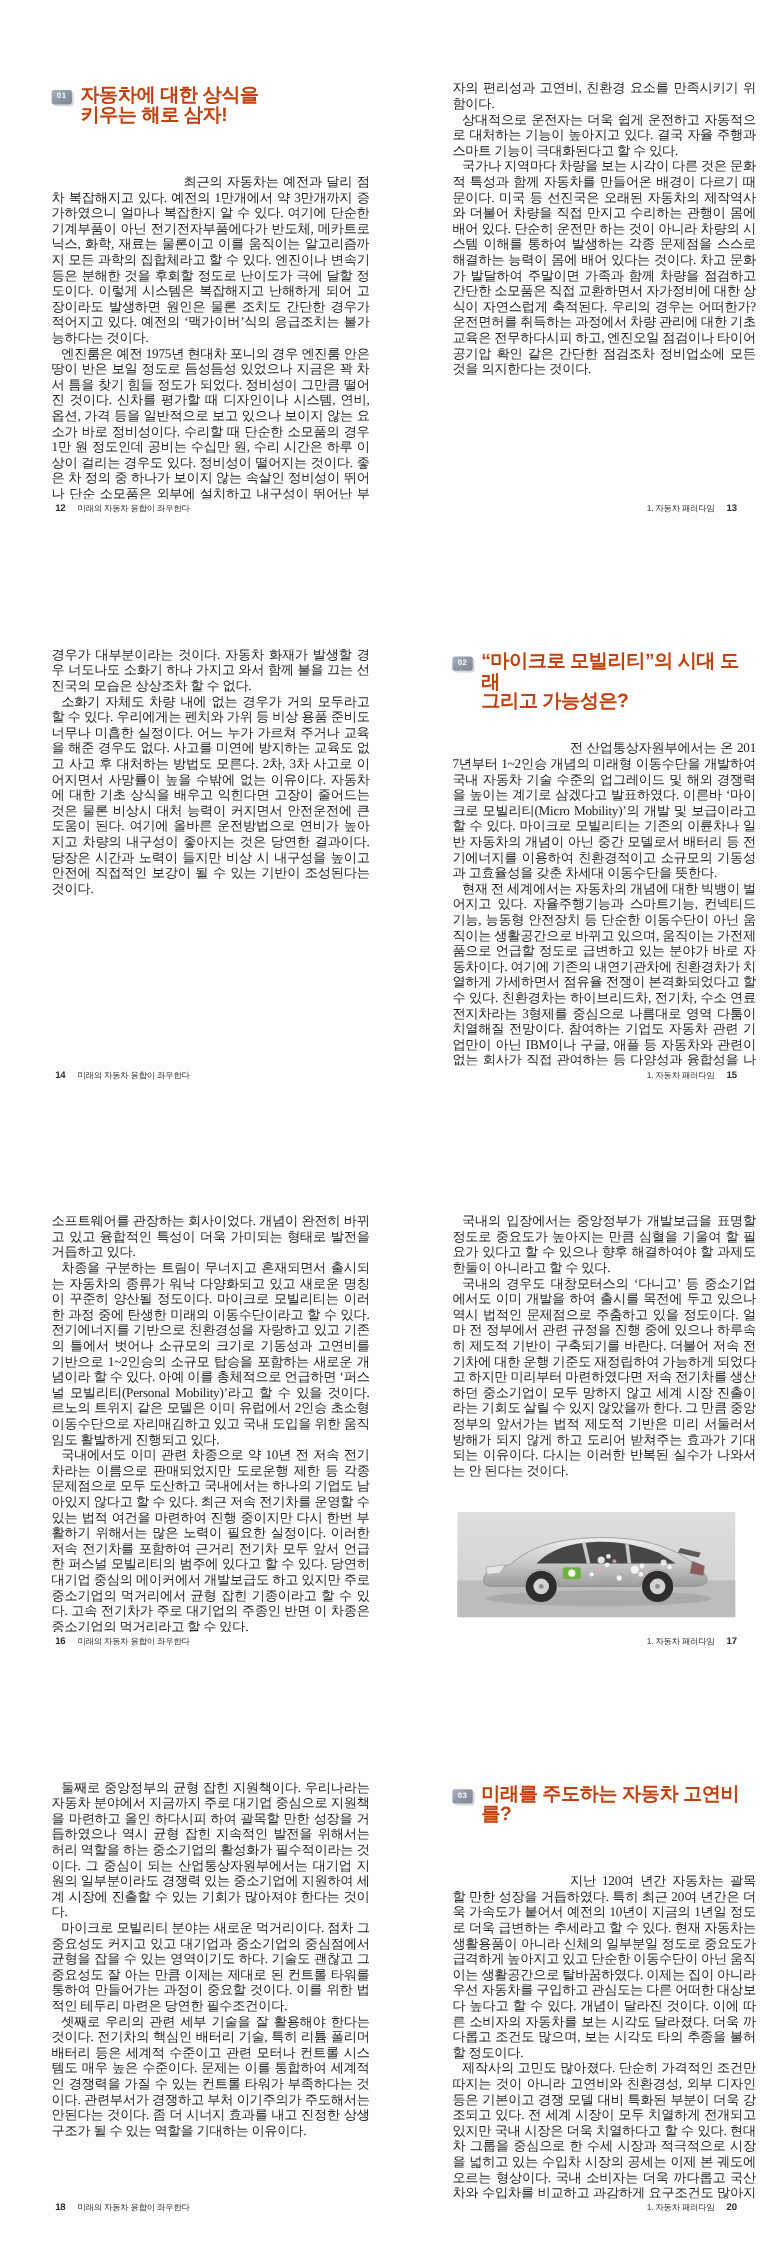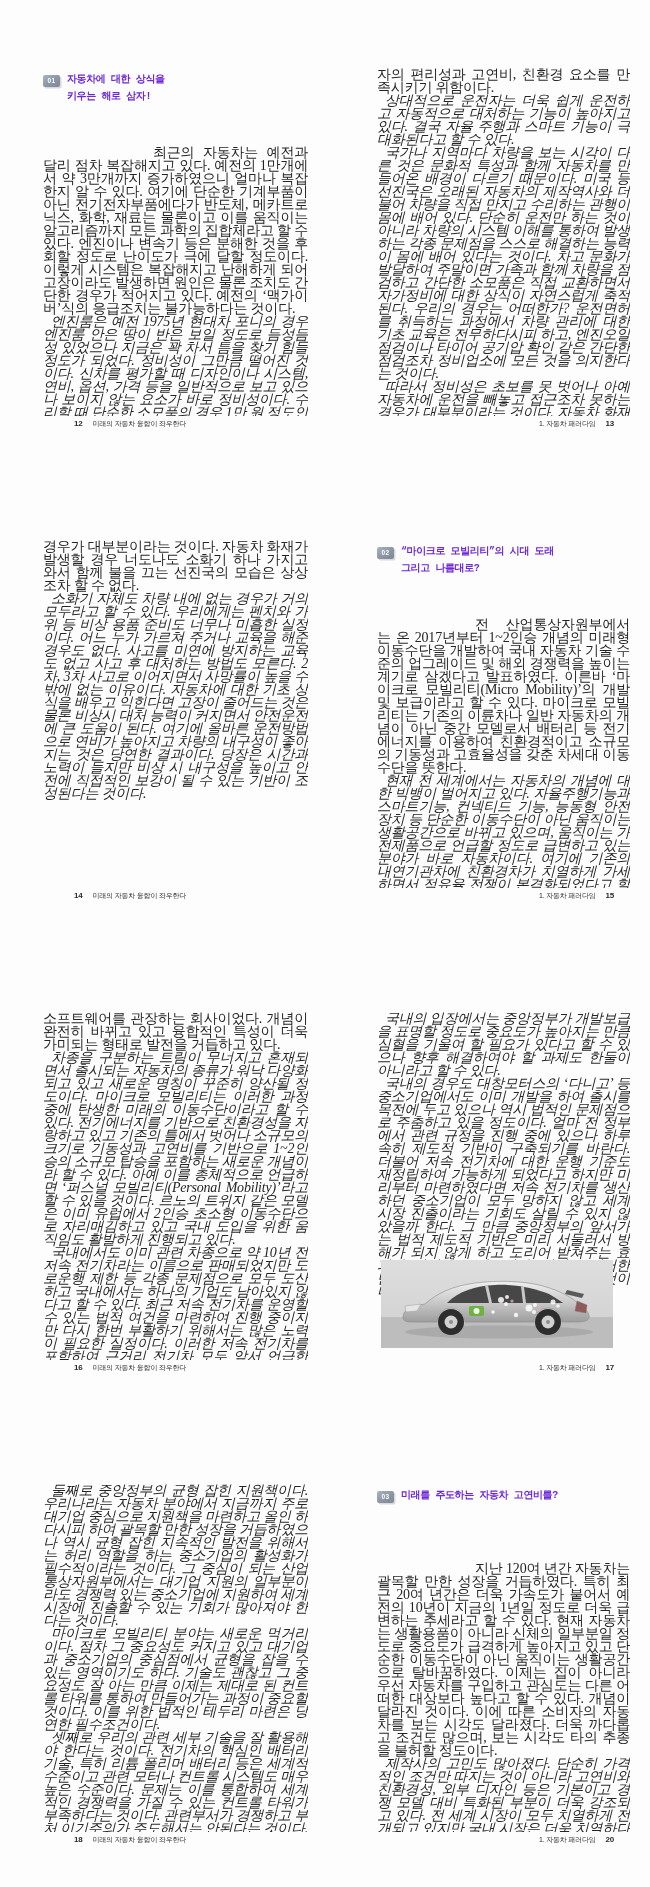--- a/index.html
+++ b/index.html
@@ -17,42 +17,42 @@
     position:absolute;top:72px;left:0;display:flex;gap:7px;align-items:flex-start;
     font-family:"Liberation Sans", sans-serif;
   }
   .badge{
     flex:0 0 auto;margin-top:3px;width:17px;height:12px;border-radius:2px;
     background:linear-gradient(145deg,#aab4c2 0%,#8b95a3 55%,#7d8795 100%);
     box-shadow:1.5px 1.5px 0 #d9d9d9;
     color:#fff;font-size:6.5px;font-weight:bold;line-height:12px;text-align:center;
     letter-spacing:.5px;
   }
-  .h-lines{font-size:10px;line-height:16.5px;color:#6d28d9;letter-spacing:-0.4px;font-weight:600;font-family:Liberation Mono, monospace;}
+  .h-lines{font-size:16px;line-height:16.5px;color:#c2410c;letter-spacing:-0.4px;font-weight:600;}
   .h-lines .hb{font-weight:800;}
 
   .body{
     position:absolute;left:0;right:0;bottom:56px;overflow:hidden;
-    font-size:14px;line-height:13px;letter-spacing:-0.2px;
+    font-size:11px;line-height:13px;letter-spacing:-0.2px;
     text-align:justify;word-break:break-all;color:#242424;
   }
   .body.at-top{top:68px;}
   .body.below-heading{top:146px;}
   .body p{margin:0;}
-  .body p.indent{text-indent:8px;font-style:italic;}
+  .body p.indent{text-indent:8px;}
   .body p.opener.l{text-indent:110px;}
   .body p.opener.r{text-indent:98px;}
 
   .footer{
     position:absolute;top:419px;font-size:7px;color:#2c2c2c;white-space:nowrap;
     font-family:"Liberation Sans", sans-serif;letter-spacing:-0.2px;
   }
   .footer .num{font-size:8px;font-weight:600;}
   .footer.left{left:3px;}
-  .footer.left .num{margin-right:10px;margin-left:28px;}
+  .footer.left .num{margin-right:10px;}
   .footer.right{right:16px;text-align:right;}
   .footer.right .num{margin-left:10px;}
 
   .photo{
     position:absolute;left:4px;top:316px;width:232px;height:88px;overflow:hidden;
   }
   .photo svg{display:block;width:100%;height:100%;}
 </style>
 </head>
 <body>
@@ -71,39 +71,38 @@
           <p class="opener l">최근의 자동차는 예전과 달리 점차 복잡해지고 있다. 예전의 1만개에서 약 3만개까지 증가하였으니 얼마나 복잡한지 알 수 있다. 여기에 단순한 기계부품이 아닌 전기전자부품에다가 반도체, 메카트로닉스, 화학, 재료는 물론이고 이를 움직이는 알고리즘까지 모든 과학의 집합체라고 할 수 있다. 엔진이나 변속기 등은 분해한 것을 후회할 정도로 난이도가 극에 달할 정도이다. 이렇게 시스템은 복잡해지고 난해하게 되어 고장이라도 발생하면 원인은 물론 조치도 간단한 경우가 적어지고 있다. 예전의 ‘맥가이버’식의 응급조치는 불가능하다는 것이다.</p>
           <p class="indent">엔진룸은 예전 1975년 현대차 포니의 경우 엔진룸 안은 땅이 반은 보일 정도로 듬성듬성 있었으나 지금은 꽉 차서 틈을 찾기 힘들 정도가 되었다. 정비성이 그만큼 떨어진 것이다. 신차를 평가할 때 디자인이나 시스템, 연비, 옵션, 가격 등을 일반적으로 보고 있으나 보이지 않는 요소가 바로 정비성이다. 수리할 때 단순한 소모품의 경우 1만 원 정도인데 공비는 수십만 원, 수리 시간은 하루 이상이 걸리는 경우도 있다. 정비성이 떨어지는 것이다. 좋은 차 정의 중 하나가 보이지 않는 속살인 정비성이 뛰어나 단순 소모품은 외부에 설치하고 내구성이 뛰어난 부품은 속에 설치하여 정비성을 높이고 있다고 할 수 있다. 자동차가 이렇게 복잡해지니 모두가 어려워진다고 할 수 있다. 요구가 많아지다 보니 개발기간과 비용도 증가하고 소비자의 입맛에 맞는 차량 개발도 쉽지 않다고 할 수 있다. 차량이 이렇게 복잡해지는 이유는 역시 탑승</p>
         </div>
         <div class="footer left"><span class="num">12</span><span>미래의 자동차 융합이 좌우한다</span></div>
       </div>
       <div class="page right">
         <div class="body at-top">
           <p class="flush">자의 편리성과 고연비, 친환경 요소를 만족시키기 위함이다.</p>
           <p class="indent">상대적으로 운전자는 더욱 쉽게 운전하고 자동적으로 대처하는 기능이 높아지고 있다. 결국 자율 주행과 스마트 기능이 극대화된다고 할 수 있다.</p>
           <p class="indent">국가나 지역마다 차량을 보는 시각이 다른 것은 문화적 특성과 함께 자동차를 만들어온 배경이 다르기 때문이다. 미국 등 선진국은 오래된 자동차의 제작역사와 더불어 차량을 직접 만지고 수리하는 관행이 몸에 배어 있다. 단순히 운전만 하는 것이 아니라 차량의 시스템 이해를 통하여 발생하는 각종 문제점을 스스로 해결하는 능력이 몸에 배어 있다는 것이다. 차고 문화가 발달하여 주말이면 가족과 함께 차량을 점검하고 간단한 소모품은 직접 교환하면서 자가정비에 대한 상식이 자연스럽게 축적된다. 우리의 경우는 어떠한가? 운전면허를 취득하는 과정에서 차량 관리에 대한 기초 교육은 전무하다시피 하고, 엔진오일 점검이나 타이어 공기압 확인 같은 간단한 점검조차 정비업소에 모든 것을 의지한다는 것이다.</p>
-          <p class="indent">따라서 정비성은 초보를 못 벗어나 아예 자동차에 운전을 빼놓고 접근조차 못하는 경우가 대부분이라는 것이다. 자동차 화재의 경우도 상당부분이 노후된 중고차에서 정비성 미비로 발생하는 경우가 대부분이라고 할 수 있다. 자동차 화재가 발생하여도 소화기로 끄기는커녕 주변에서 사진을 찍거나 구경하는</p>
         </div>
         <div class="footer right"><span>1. 자동차 패러다임</span><span class="num">13</span></div>
       </div>
     </div>
     <div class="spread" style="top: 472px;">
       <div class="page left">
         <div class="body at-top">
           <p class="flush">경우가 대부분이라는 것이다. 자동차 화재가 발생할 경우 너도나도 소화기 하나 가지고 와서 함께 불을 끄는 선진국의 모습은 상상조차 할 수 없다.</p>
           <p class="indent">소화기 자체도 차량 내에 없는 경우가 거의 모두라고 할 수 있다. 우리에게는 펜치와 가위 등 비상 용품 준비도 너무나 미흡한 실정이다. 어느 누가 가르쳐 주거나 교육을 해준 경우도 없다. 사고를 미연에 방지하는 교육도 없고 사고 후 대처하는 방법도 모른다. 2차, 3차 사고로 이어지면서 사망률이 높을 수밖에 없는 이유이다. 자동차에 대한 기초 상식을 배우고 익힌다면 고장이 줄어드는 것은 물론 비상시 대처 능력이 커지면서 안전운전에 큰 도움이 된다. 여기에 올바른 운전방법으로 연비가 높아지고 차량의 내구성이 좋아지는 것은 당연한 결과이다. 당장은 시간과 노력이 들지만 비상 시 내구성을 높이고 안전에 직접적인 보강이 될 수 있는 기반이 조성된다는 것이다.</p>
         </div>
         <div class="footer left"><span class="num">14</span><span>미래의 자동차 융합이 좌우한다</span></div>
       </div>
       <div class="page right">
         <div class="heading">
           <span class="badge">02</span>
           <div class="h-lines">
             <div><span class="hb">“마이크로 모빌리티”</span><span>의 시대 도래</span></div>
-            <div><span>그리고 </span><span class="hb">나름대로?</span></div>
+            <div><span>그리고 </span><span class="hb">가능성은?</span></div>
           </div>
         </div>
         <div class="body below-heading">
           <p class="opener r">전 산업통상자원부에서는 온 2017년부터 1~2인승 개념의 미래형 이동수단을 개발하여 국내 자동차 기술 수준의 업그레이드 및 해외 경쟁력을 높이는 계기로 삼겠다고 발표하였다. 이른바 ‘마이크로 모빌리티(Micro Mobility)’의 개발 및 보급이라고 할 수 있다. 마이크로 모빌리티는 기존의 이륜차나 일반 자동차의 개념이 아닌 중간 모델로서 배터리 등 전기에너지를 이용하여 친환경적이고 소규모의 기동성과 고효율성을 갖춘 차세대 이동수단을 뜻한다.</p>
           <p class="indent">현재 전 세계에서는 자동차의 개념에 대한 빅뱅이 벌어지고 있다. 자율주행기능과 스마트기능, 컨넥티드 기능, 능동형 안전장치 등 단순한 이동수단이 아닌 움직이는 생활공간으로 바뀌고 있으며, 움직이는 가전제품으로 언급할 정도로 급변하고 있는 분야가 바로 자동차이다. 여기에 기존의 내연기관차에 친환경차가 치열하게 가세하면서 점유율 전쟁이 본격화되었다고 할 수 있다. 친환경차는 하이브리드차, 전기차, 수소 연료전지차라는 3형제를 중심으로 나름대로 영역 다툼이 치열해질 전망이다. 참여하는 기업도 자동차 관련 기업만이 아닌 IBM이나 구글, 애플 등 자동차와 관련이 없는 회사가 직접 관여하는 등 다양성과 융합성을 나타내고 있을 정도이다.</p>
           <p class="indent">세계 전기차 시장에 돌풍을 일으키고 있는 미국의 테슬라는 자동차와는 전혀 관계가 없는 회사이었고 자율주행차를 대표하는 일명 ‘구글카’도 휴대폰의</p>
         </div>
         <div class="footer right"><span>1. 자동차 패러다임</span><span class="num">15</span></div>
       </div>
     </div>

